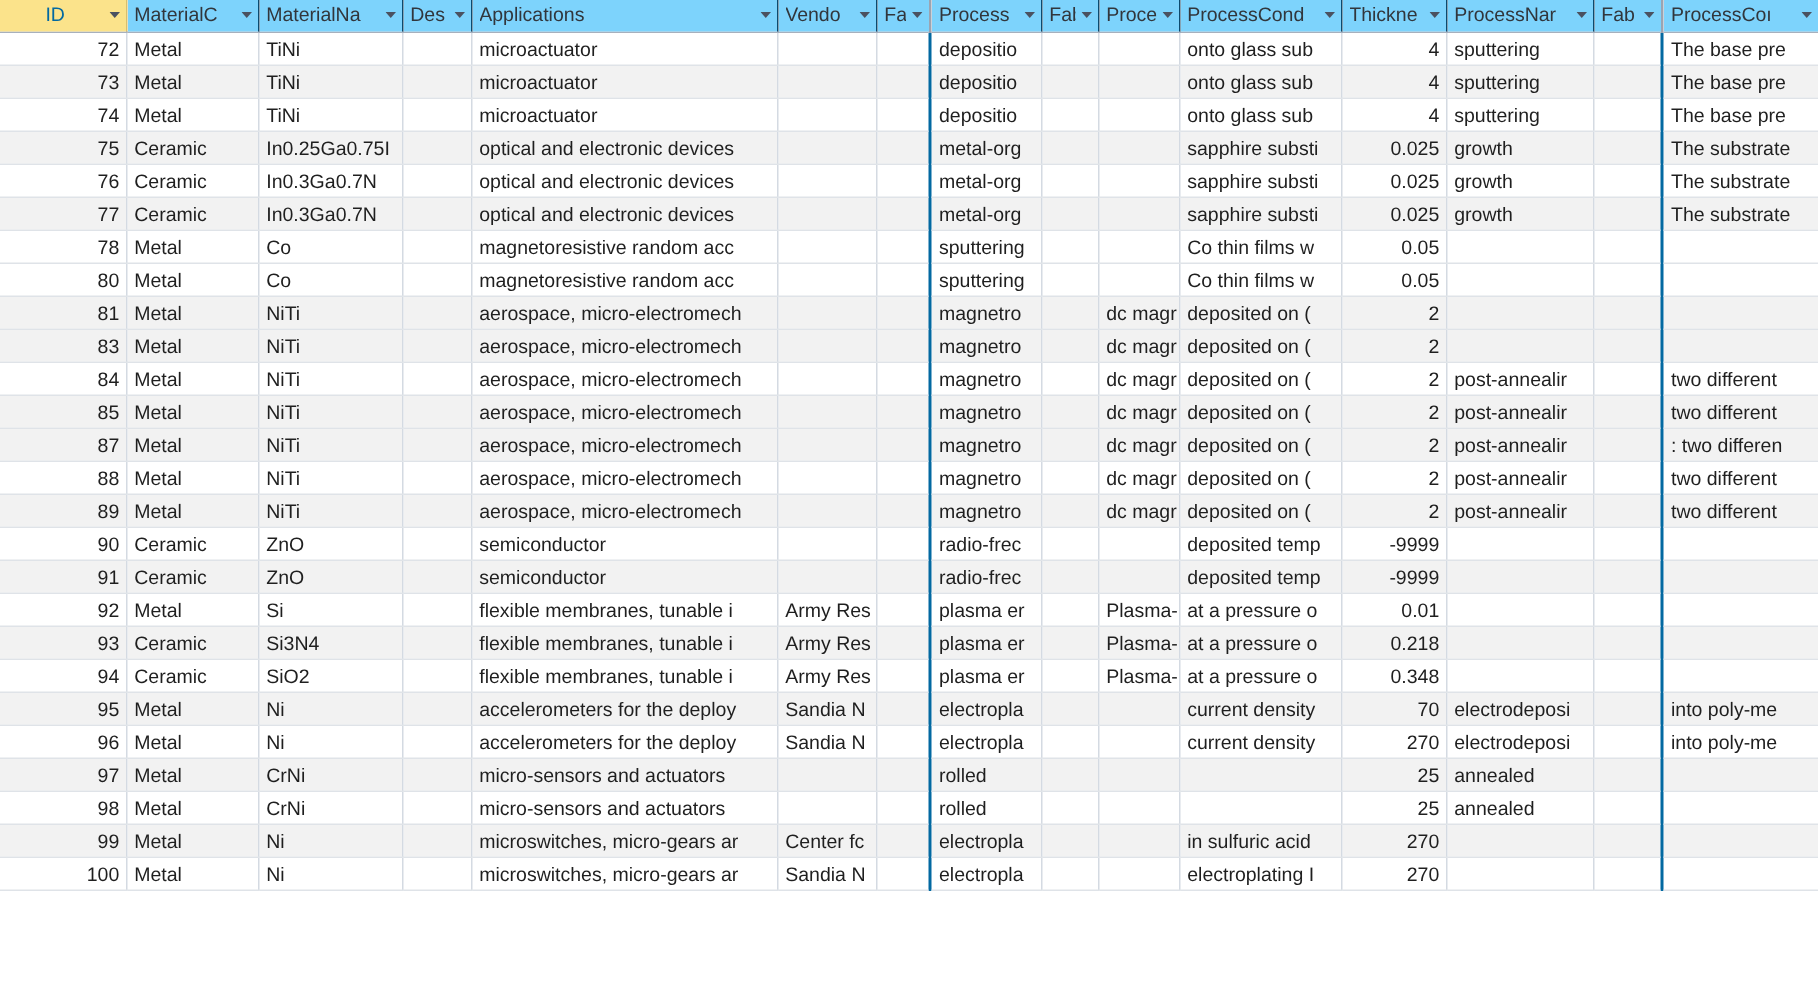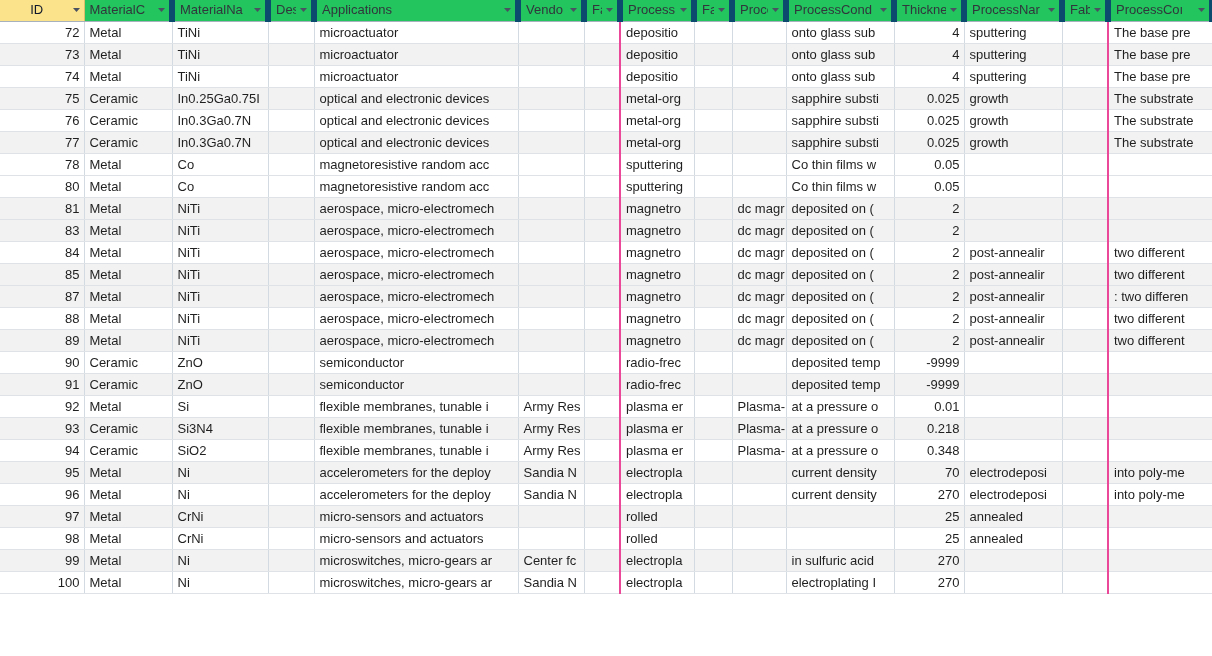--- a/index.html
+++ b/index.html
@@ -15,22 +15,22 @@
   table.ds{
     border-collapse:collapse;
     table-layout:fixed;
     width:1212px;
   }
   
   thead tr{height:21px;}
   th{
     height:21px;
     box-sizing:border-box;
-    background:#22c55e;
-    border-right:6px solid #0c4a6e;
+    background:#7dd3fc;
+    border-right:1px solid #0c4a6e;
     border-bottom:1px solid #a7b0bd;
     font-weight:normal;
     font-size:13px;
     color:#31363c;
     padding:0 2px 0 5px;
     text-align:left;
     white-space:nowrap;
     overflow:hidden;
     position:relative;
     vertical-align:middle;
@@ -38,21 +38,21 @@
   th.sorted{background:#fbe38b;border-right:1px solid #d8bf6d;}
   th .hdr-wrap{
     display:flex;align-items:center;justify-content:space-between;
     width:100%;height:20px;overflow:hidden;
   }
   th .hdr-txt{
     overflow:hidden;white-space:nowrap;text-overflow:clip;
     flex:1 1 auto;min-width:0;line-height:20px;
   }
   th.center .hdr-txt{text-align:left;}
-  th.sorted .hdr-txt{text-align:center;color:#0f172a;}
+  th.sorted .hdr-txt{text-align:center;color:#0369a1;}
   th .caret{
     flex:0 0 auto;width:11px;height:20px;margin-left:2px;
     display:flex;align-items:center;justify-content:center;
   }
   th .caret svg{display:block;}
   th.fieldsep{border-left:2px solid #9aa4b2;}
   
   tbody tr{height:22px;}
   tbody tr.odd  td{background:#ffffff;}
   tbody tr.even td{background:#f2f2f2;}
@@ -63,21 +63,21 @@
     border-bottom:1px solid #dfe3e8;
     padding:0 4px 0 5px;
     white-space:nowrap;
     overflow:hidden;
     font-size:13px;
     line-height:21px;
     color:#1f1f1f;
     vertical-align:middle;
   }
   td.num{text-align:right;padding-right:4px;}
-  td.fieldsep{border-left:2px solid #ec4899;}
+  td.fieldsep{border-left:2px solid #0369a1;}
 </style>
 </head>
 <body>
 
 <div id="grid">
   <table class="ds">
     <colgroup>
         <col style="width: 84px;">
         <col style="width: 88px;">
         <col style="width: 96px;">

